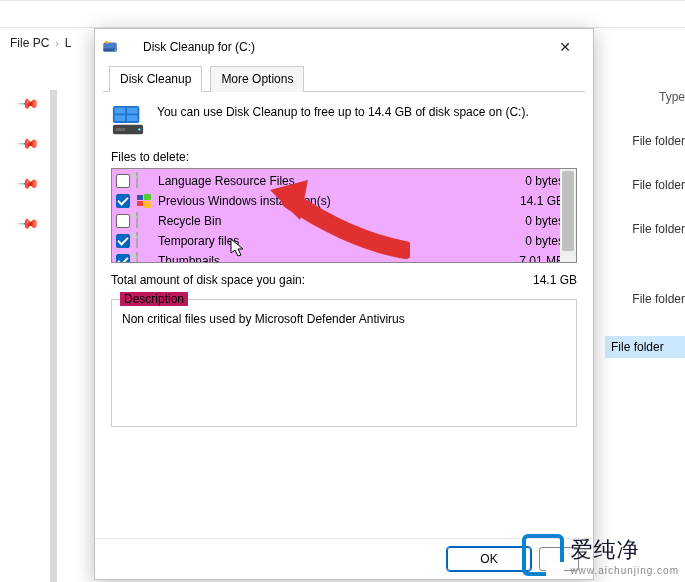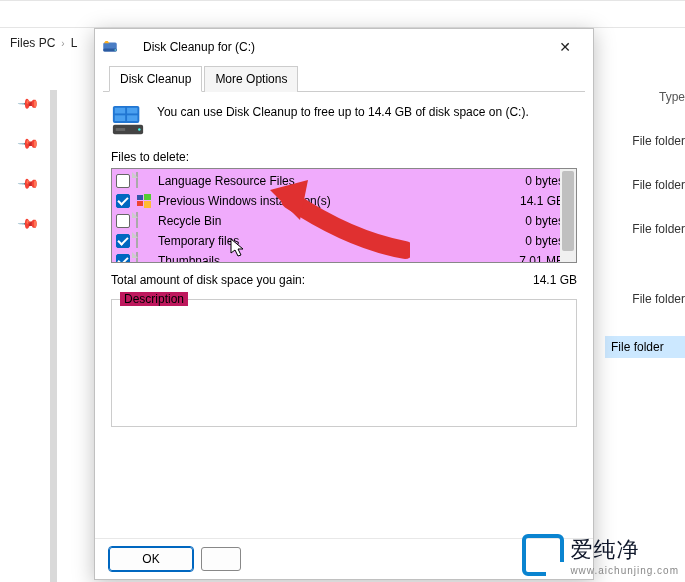--- a/index.html
+++ b/index.html
@@ -105,21 +105,21 @@
   }
   .titlebar .title { font-size: 12px; color: #000; flex: 1; }
   .close-btn {
     width: 44px; height: 32px;
     display: flex; align-items: center; justify-content: center;
     font-size: 14px;
     color: #222;
   }
   .tabs {
     display: flex;
-    gap: 2px;
+    gap: 8px;
     padding: 0 6px;
     border-bottom: 1px solid #ccc;
     margin: 0 8px;
   }
   .tab {
     padding: 5px 10px;
     font-size: 12px;
     border: 1px solid #ccc;
     border-bottom: none;
     background: #f5f5f5;
@@ -238,21 +238,21 @@
     position: absolute;
     top: -8px; left: 8px;
     background: #be185d;
     padding: 0 4px;
     font-size: 12px;
   }
   .desc-text { font-size: 12px; }
   .btn-bar {
     padding: 8px 14px;
     display: flex;
-    justify-content: flex-start;
+    justify-content: flex-end;
     gap: 8px;
     border-top: 1px solid #e8e8e8;
     margin-top: auto;
   }
   .btn {
     min-width: 84px;
     height: 24px;
     border: 1px solid #888;
     border-radius: 3px;
     background: #fdfdfd;
@@ -311,21 +311,21 @@
     font-size: 10px;
     color: #888;
     letter-spacing: 1px;
   }
 </style>
 </head>
 <body>
 
 <div class="bg-toolbar"></div>
 <div class="breadcrumbs">
-  <span>Files PC</span>
+  <span>File PC</span>
   <span class="bc-sep">›</span>
   <span>L</span>
 </div>
 <div class="pins">
   <span class="pin-icon">📌</span>
   <span class="pin-icon">📌</span>
   <span class="pin-icon">📌</span>
   <span class="pin-icon">📌</span>
 </div>
 <div class="side-divider"></div>
@@ -424,20 +424,21 @@
       </div>
     </div>
 
     <div class="total-row">
       <span class="tlabel">Total amount of disk space you gain:</span>
       <span>14.1 GB</span>
     </div>
 
     <div class="desc-group">
       <span class="desc-legend">Description</span>
+      <div class="desc-text">Non critical files used by Microsoft Defender Antivirus</div>
     </div>
   </div>
 
   <div class="btn-bar">
     <div class="btn primary">OK</div>
     <div class="btn" style="min-width:40px"></div>
   </div>
 </div>
 
 <svg class="arrow" viewBox="0 0 140 80">

